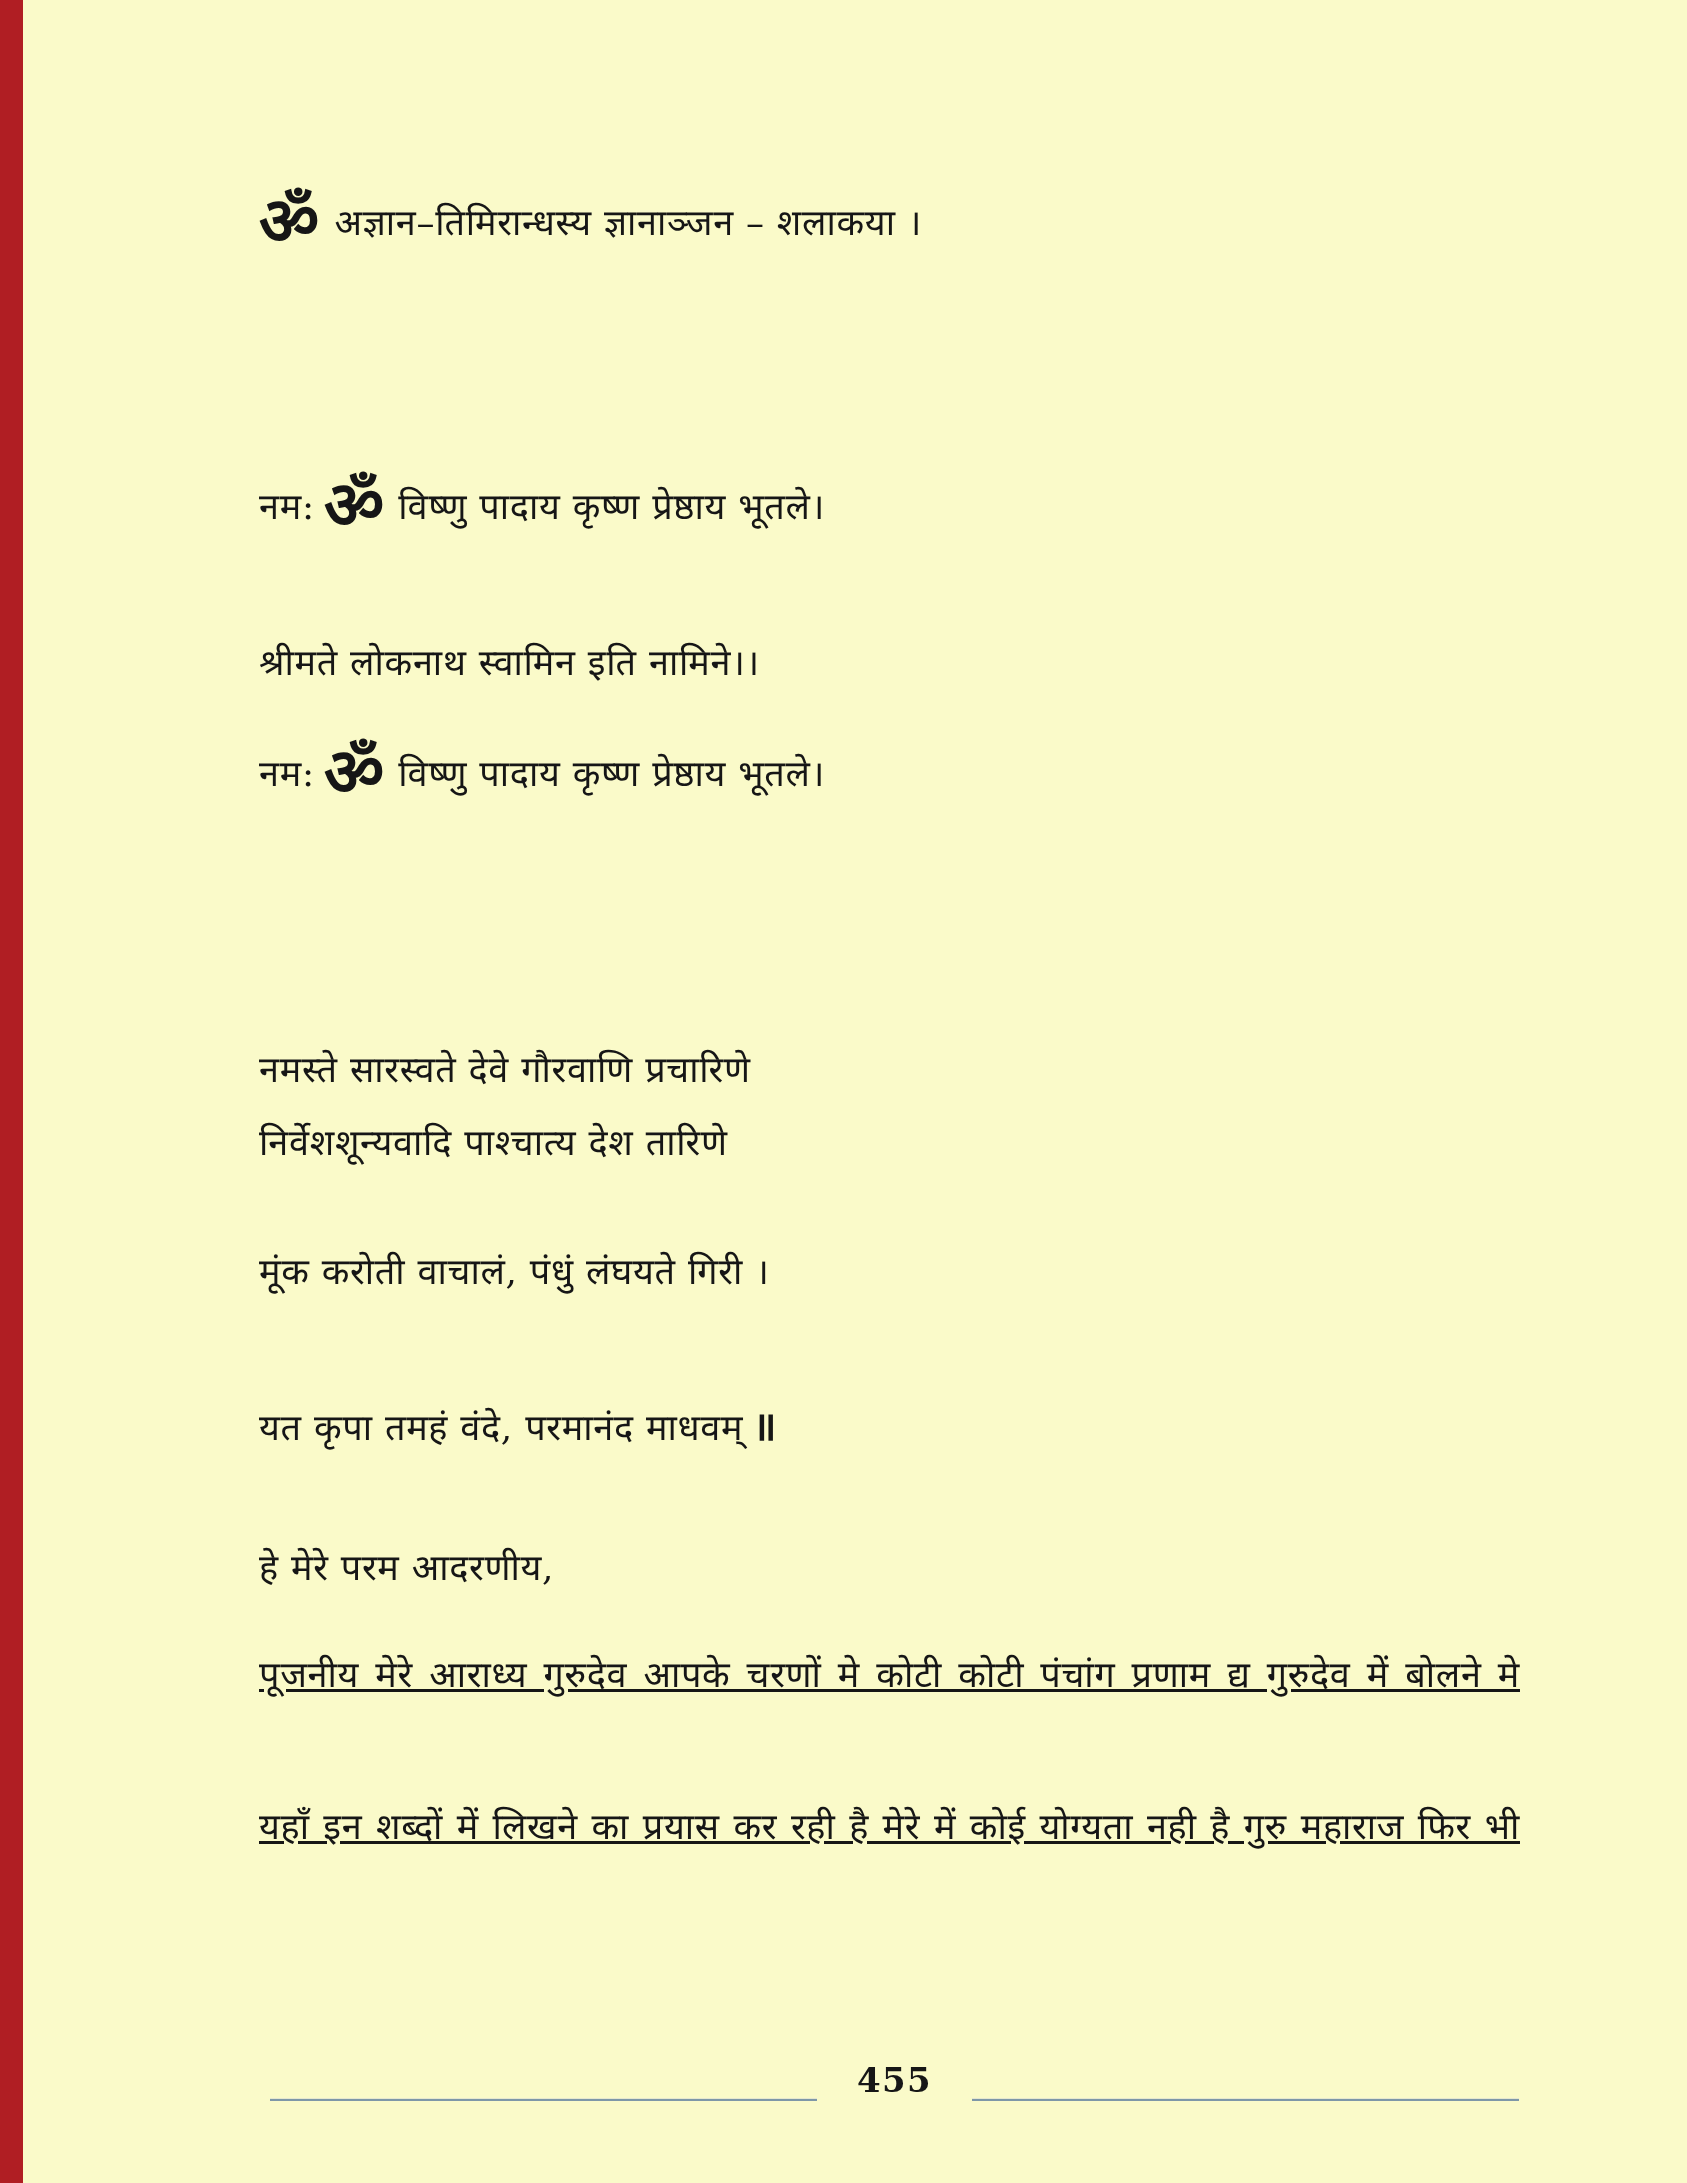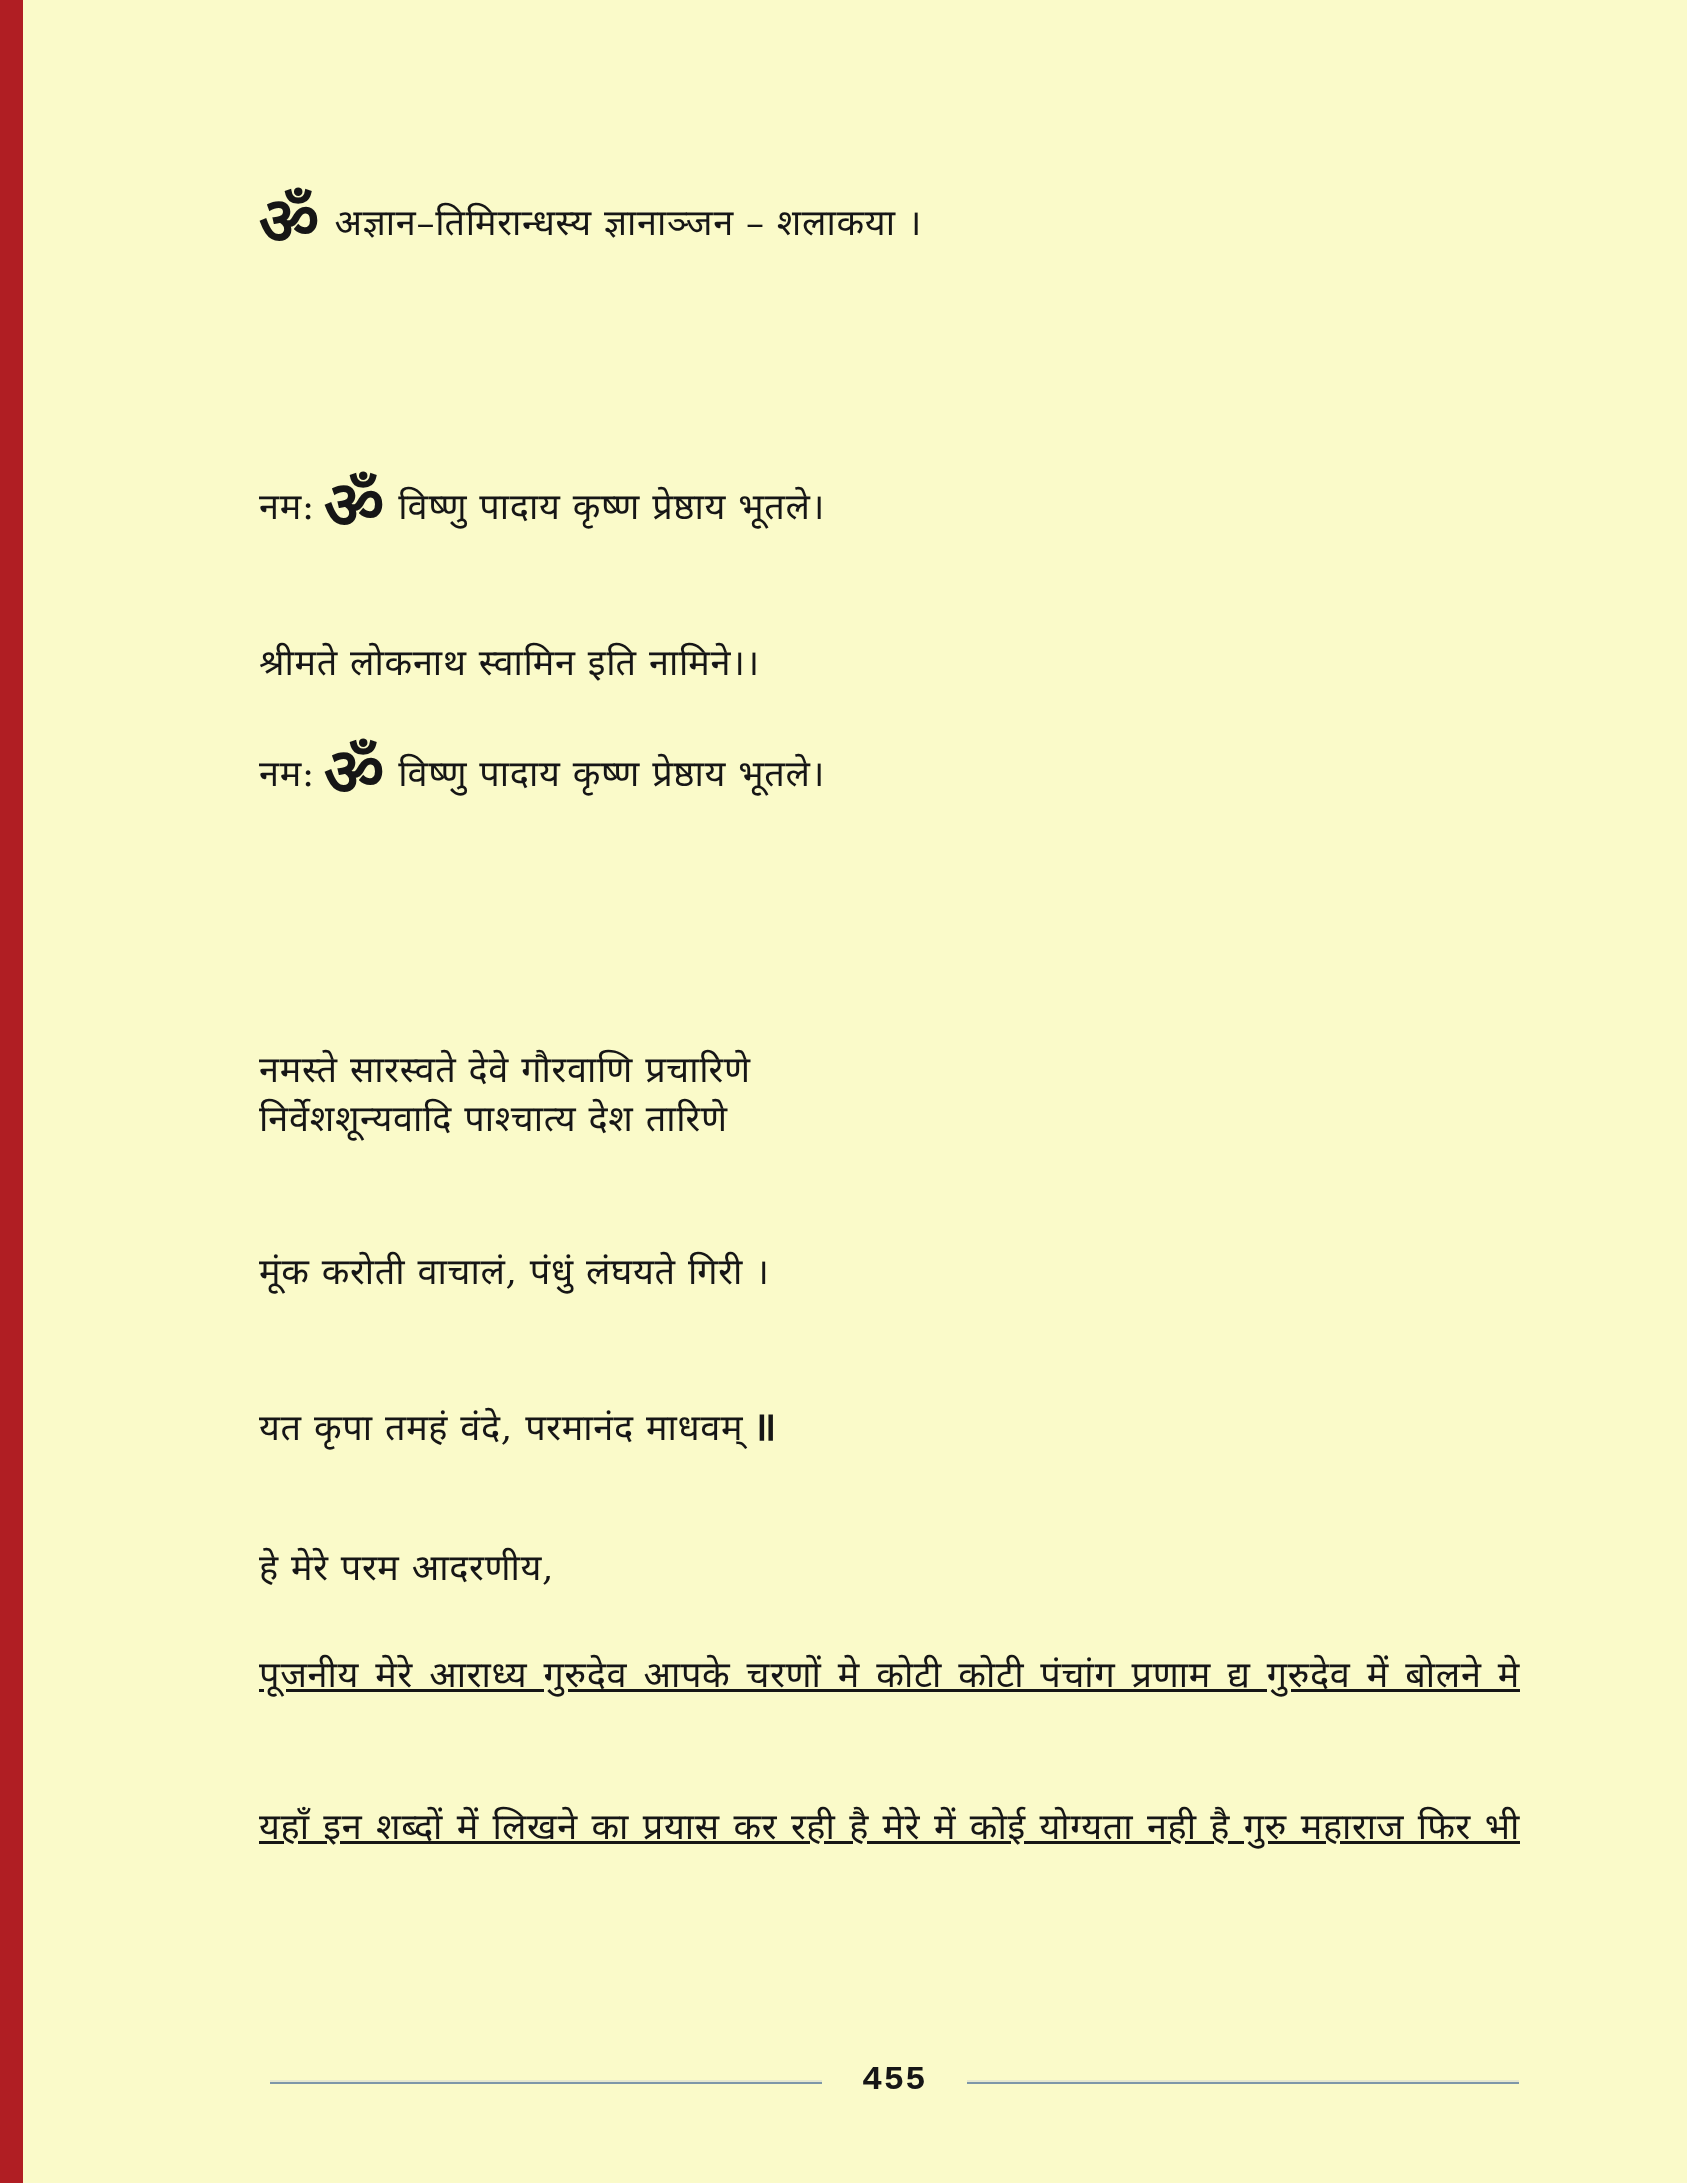--- a/index.html
+++ b/index.html
@@ -50,23 +50,22 @@
     text-align:justify;
     text-align-last:justify;
     text-decoration:underline;
   }
   .footer{
     position:absolute;
     left:270px;
     top:2063px;
     width:1249px;
     display:flex;
-    align-items:center;
+    align-items:flex-end;
     gap:40px;
-    font-family:Liberation Mono, monospace;
   }
   .footer-rule{
     flex:1;
     height:3.3px;
     background:linear-gradient(#e6e8cf 0 40%, #7E97A8 40% 100%);
   }
   .page-number{
     font-size:34px;
     font-weight:bold;
     letter-spacing:1.3px;
@@ -96,21 +95,21 @@
 
   <div class="line" style="top:751px">
     <span>नम:</span><span class="om mid">ॐ</span><span>विष्णु पादाय कृष्ण प्रेष्ठाय भूतले।</span>
   </div>
 
 
   <div class="line" style="top:1047px">
     <span>नमस्ते सारस्वते देवे गौरवाणि प्रचारिणे</span>
   </div>
 
-  <div class="line" style="top:1096px">
+  <div class="line" style="top:1120px">
     <span>निर्वेशशून्यवादि पाश्चात्य देश तारिणे</span>
   </div>
 
   <div class="line" style="top:1249px">
     <span>मूंक करोती वाचालं, पंधुं लंघयते गिरी ।</span>
   </div>
 
   <div class="line" style="top:1401px">
     <span>यत कृपा तमहं वंदे, परमानंद माधवम्</span><span class="end-mark">॥</span>
   </div>

